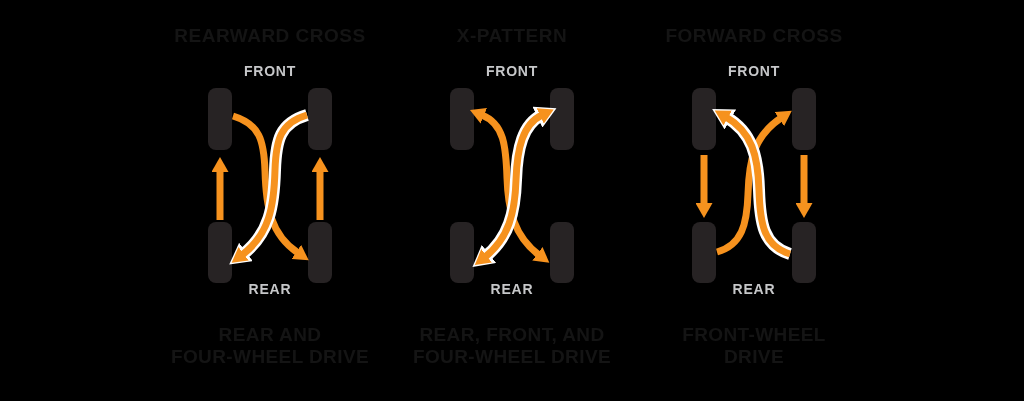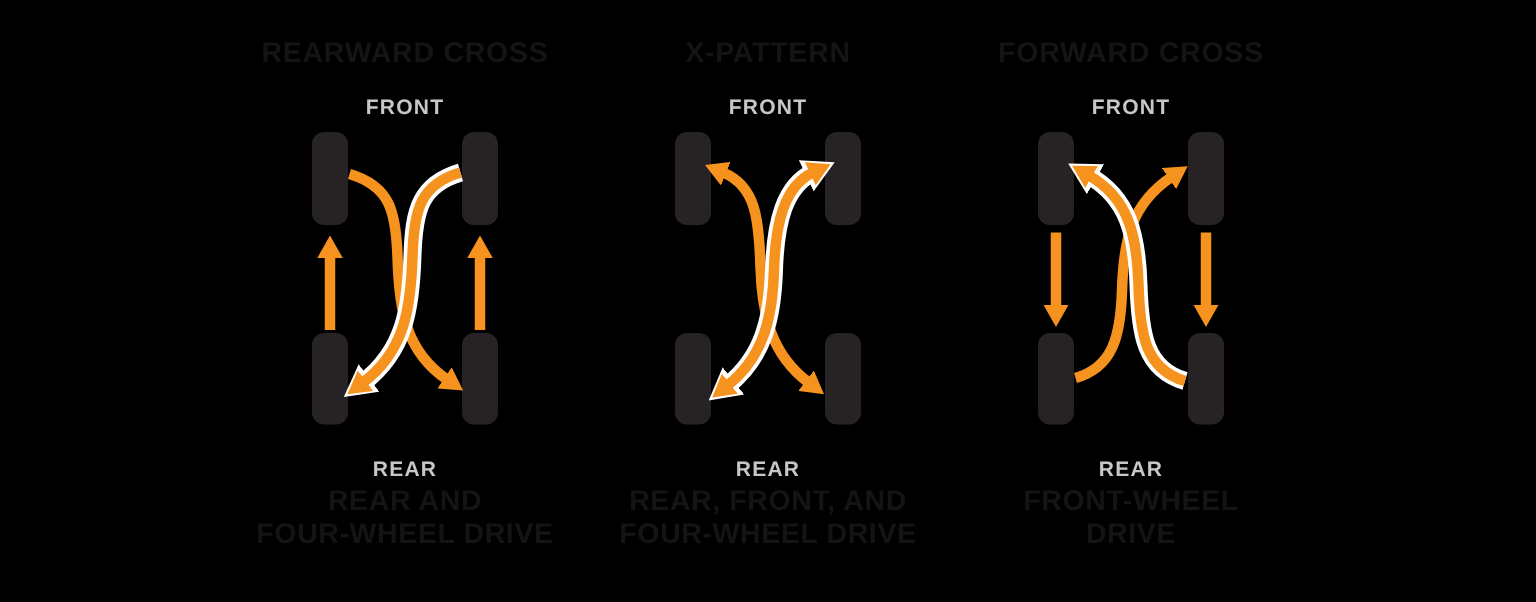--- a/index.html
+++ b/index.html
@@ -22,21 +22,21 @@
     font-size:19px;font-weight:800;letter-spacing:.5px;
     color:#141414;
     white-space:nowrap;
   }
   .axis-label{
     position:absolute;left:0;width:100%;text-align:center;
     font-size:14px;font-weight:800;letter-spacing:.8px;
     color:#c6c7c9;white-space:nowrap;
   }
   .front-label{top:63px;}
-  .rear-label{top:304px;}
+  .rear-label{top:281px;}
   .cluster{
     position:absolute;top:86px;left:50%;margin-left:-66px;
     width:132px;height:202px;
   }
   .caption{
     position:absolute;top:324px;left:0;width:100%;
     text-align:center;
     font-size:19px;font-weight:800;letter-spacing:.4px;
     line-height:22px;color:#141414;white-space:nowrap;
   }

